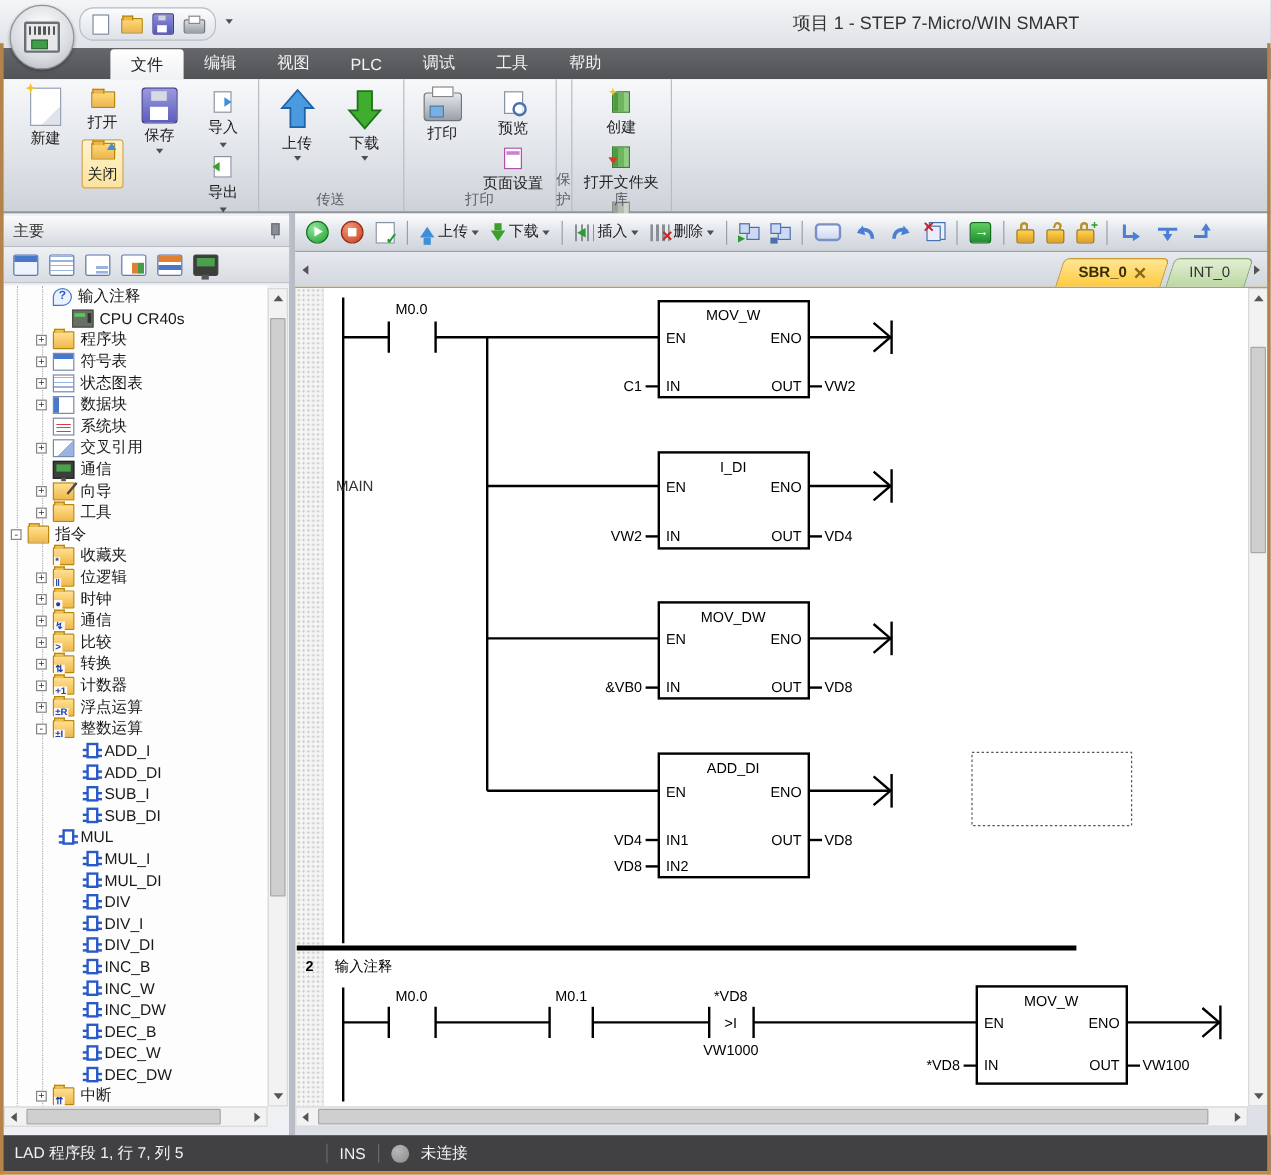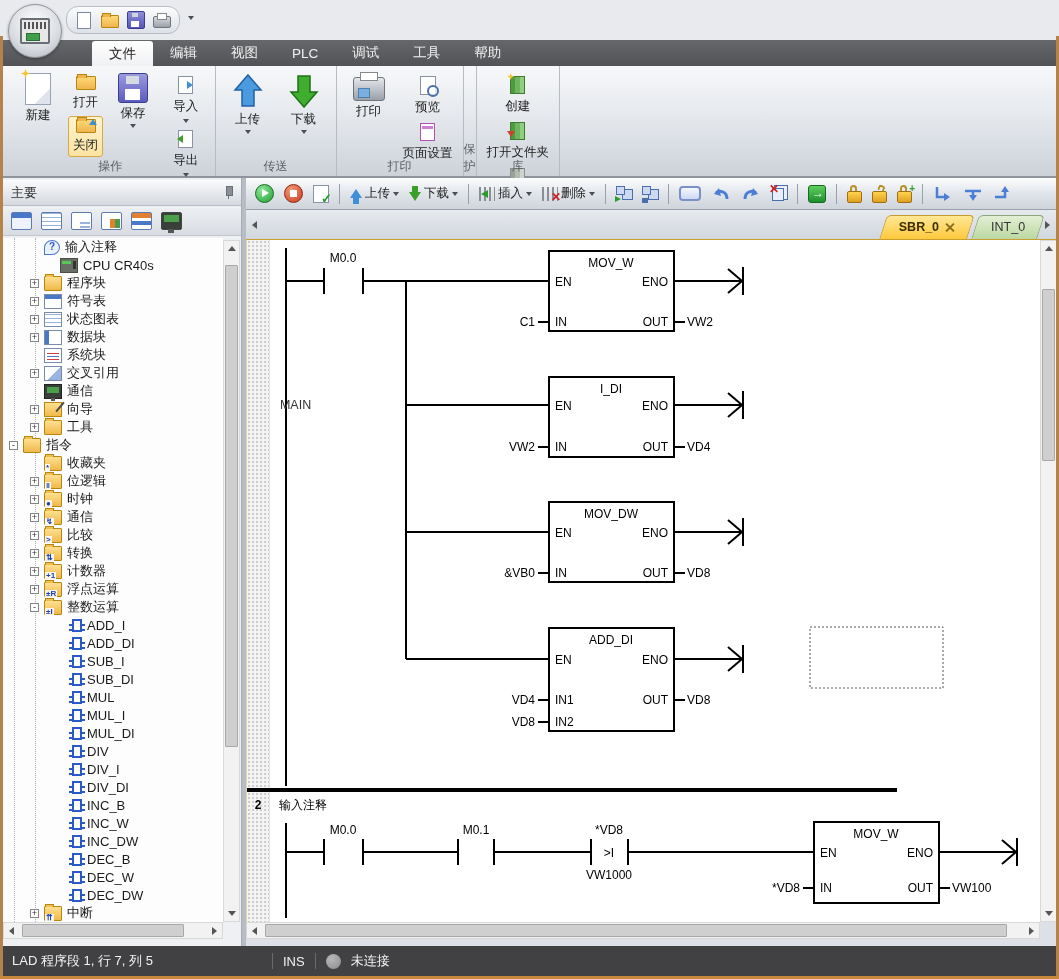--- a/index.html
+++ b/index.html
@@ -200,20 +200,23 @@
 </style>
 </head>
 <body>
 
 <div class="app">
 
   <div class="abs win-border-l"></div>
   <div class="abs win-border-r"></div>
   <div class="abs win-border-b"></div>
 
+  <div class="abs titlebar">
+    <div class="abs title-text">项目 1 - STEP 7-Micro/WIN SMART</div>
+  </div>
   <div class="abs app-btn">
     <span class="app-btn-ic"></span>
   </div>
   <div class="abs qat">
     <span class="qat-ic qi-page"></span>
     <span class="qat-ic qi-folder"></span>
     <span class="qat-ic qi-floppy"></span>
     <span class="qat-ic qi-printer"></span>
   </div>
   <span class="abs dd qat-dd" style="left:186px;top:16px;"></span>
@@ -259,21 +262,20 @@
           <span class="ic-pg-sm arr-g"></span>
           <span>导出</span>
           <span class="dd"></span>
         </div>
         <div class="rb-small">
           <span class="ic-pg-sm dbl"></span>
           <span>上一个</span>
           <span class="dd"></span>
         </div>
       </div>
-      <span class="rg-label">操作</span>
     </div>
 
     <div class="rgroup">
       <div class="rb-large">
         <svg width="30" height="36" viewBox="0 0 30 36">
           <path d="M15 2 L28 17 H21 V33 H9 V17 H2 Z" fill="#4a9ae0" stroke="#1e62a8" stroke-width="1.5"></path>
         </svg>
         <span>上传</span>
         <span class="dd"></span>
       </div>
@@ -482,21 +484,21 @@
           <div class="tree-row" style="padding-left: 52px;">
             <span class="texp blank"></span>
             <span class="ticon ti-instr"></span>
             <span>SUB_I</span>
           </div>
           <div class="tree-row" style="padding-left: 52px;">
             <span class="texp blank"></span>
             <span class="ticon ti-instr"></span>
             <span>SUB_DI</span>
           </div>
-          <div class="tree-row" style="padding-left: 52px;">
+          <div class="tree-row" style=" margin-left: 32px;">
             <span class="texp blank"></span>
             <span class="ticon ti-instr"></span>
             <span>MUL</span>
           </div>
           <div class="tree-row" style="padding-left: 52px;">
             <span class="texp blank"></span>
             <span class="ticon ti-instr"></span>
             <span>MUL_I</span>
           </div>
           <div class="tree-row" style="padding-left: 52px;">

